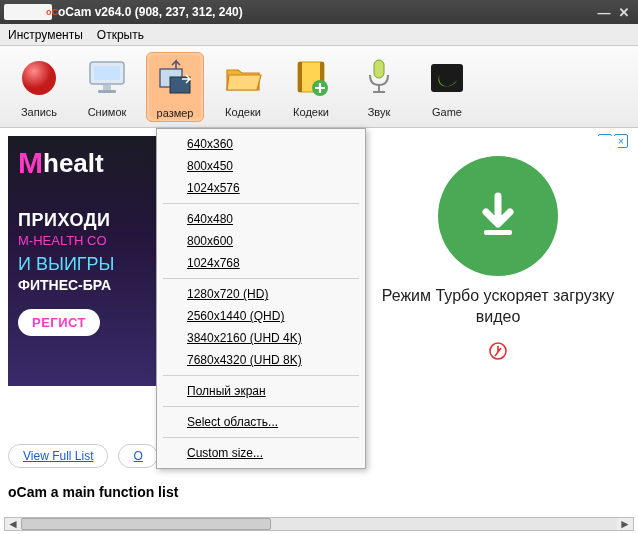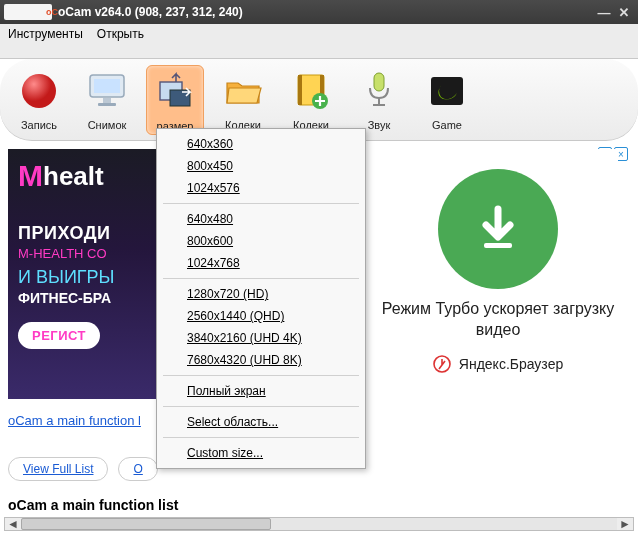--- a/index.html
+++ b/index.html
@@ -38,36 +38,35 @@
     color: #ddd; font-size: 13px;
     cursor: pointer;
   }
 
   
   .menubar {
     height: 22px;
     background: #ececec;
     border-bottom: 1px solid #c8c8c8;
     display: flex;
-    align-items: flex-end;
-    padding: 17px 8px;
+    align-items: center;
+    padding: 4px 8px;
     font-size: 12px;
   }
   .menubar .menu-item { margin-right: 14px; cursor: pointer; }
 
   
   .toolbar {
     height: 82px;
     background: linear-gradient(#fbfbfb, #ebebeb);
     border-bottom: 1px solid #c8c8c8;
     display: flex;
     align-items: flex-start;
     padding: 6px 10px 2px 10px;
     gap: 10px;
-    border-radius: 32px;
   }
   .tool-btn {
     width: 58px;
     text-align: center;
     cursor: pointer;
     padding: 2px;
     border-radius: 6px;
   }
   .tool-btn .icon-wrap {
     width: 48px; height: 48px;
@@ -357,25 +356,23 @@
         <path d="M30 10 L30 34 M18 26 L30 38 L42 26" stroke="#fff" stroke-width="7" fill="none" stroke-linecap="round" stroke-linejoin="round"></path>
         <rect x="16" y="44" width="28" height="5" fill="#fff" rx="2"></rect>
       </svg>
     </div>
     <div class="headline">Режим Турбо ускоряет загрузку видео</div>
     <div class="brand-row">
       <svg width="18" height="18" viewBox="0 0 18 18">
         <circle cx="9" cy="9" r="8" fill="none" stroke="#d33" stroke-width="1.6"></circle>
         <path d="M9 4 L9 10 L6 14 M9 10 L12 6" stroke="#d33" stroke-width="1.6" fill="none"></path>
       </svg>
-      <span>Яндекс.Браузер</span>
-    </div>
-  </div>
-
-  <a class="link-line">oCam a main function l</a>
+    </div>
+  </div>
+
 
   <div class="link-row">
     <a>View Full List</a>
     <a>O</a>
   </div>
 
   <div class="heading-bottom">oCam a main function list</div>
 </div>
 
 <div class="dropdown" id="dd">

